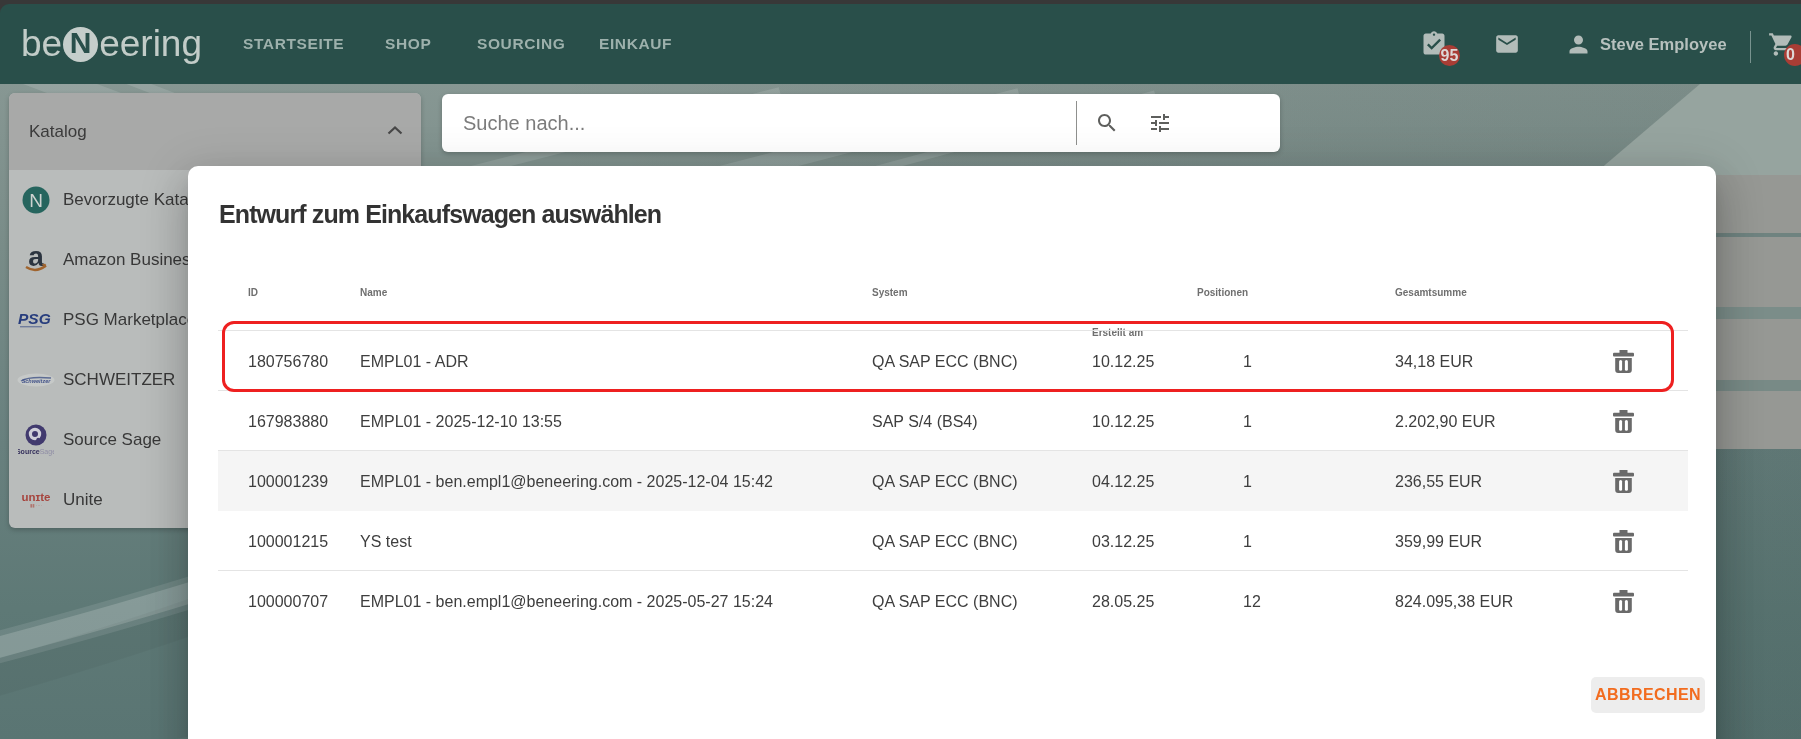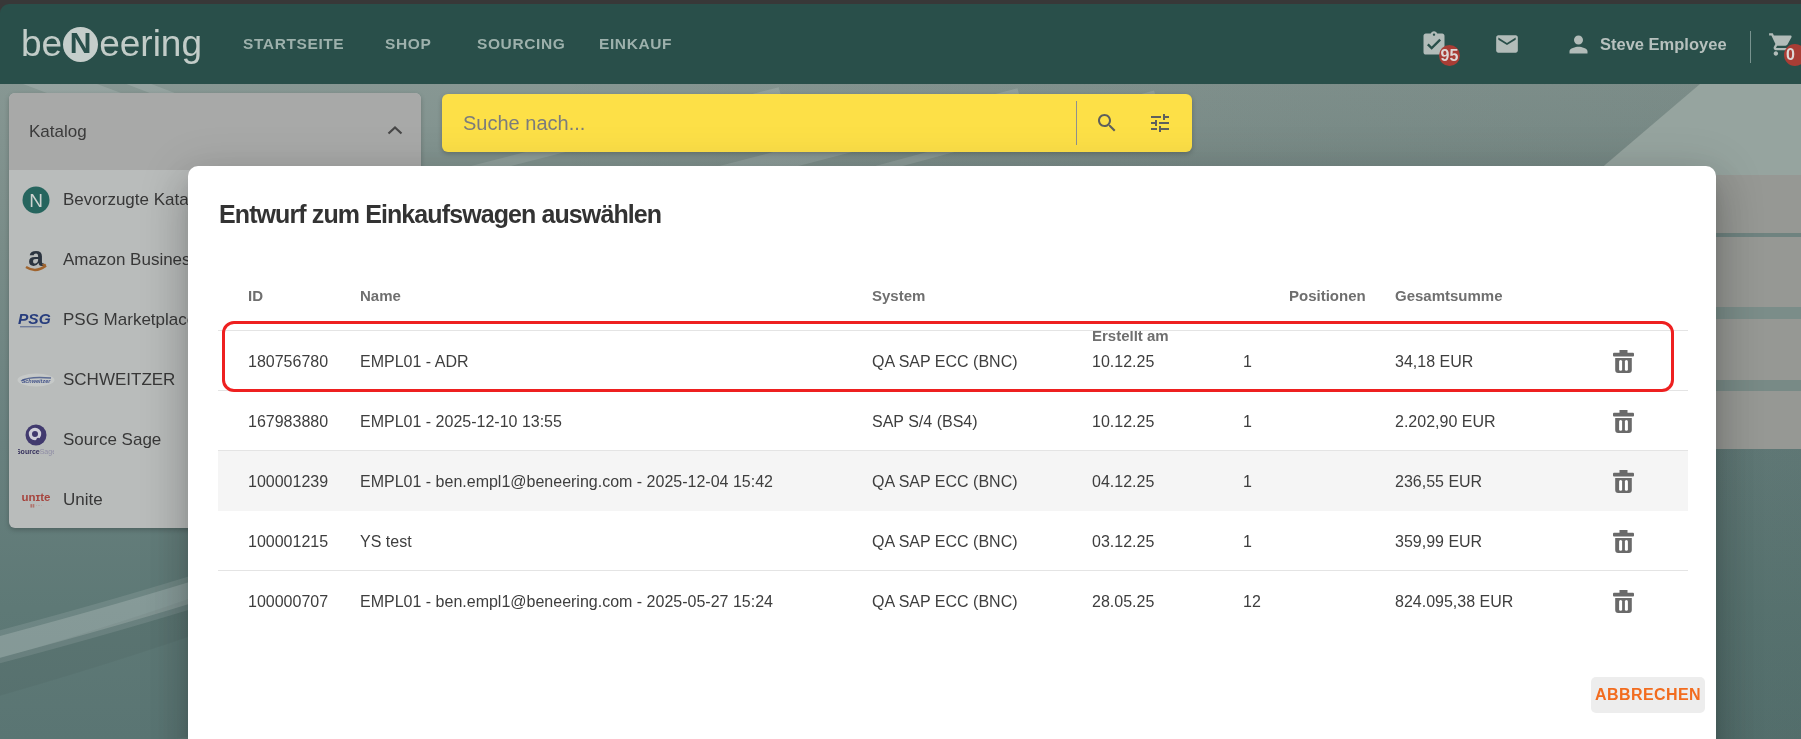--- a/index.html
+++ b/index.html
@@ -30,33 +30,33 @@
   #sidebar .hdr { position:absolute; left:0; top:0; width:100%; height:77px; background:#a8a9a8; }
   #sidebar .hdr .t { position:absolute; left:20px; top:0; height:77px; display:flex; align-items:center;
     font-size:17px; color:#3b3b3b; }
   .sitem { position:absolute; left:0; width:100%; height:60px; }
   .sitem .lbl { position:absolute; left:54px; top:0; height:60px; display:flex; align-items:center;
     font-size:17px; color:#383838; white-space:nowrap; }
   .sitem .ico { position:absolute; left:5px; top:0; width:44px; height:60px;
     display:flex; align-items:center; justify-content:center; }
 
   
-  #search { position:absolute; left:442px; top:94px; width:750px; height:58px;
-    border-radius:6px; background:#fde047; box-shadow:0 2px 5px rgba(0,0,0,0.22); }
+  #search { position:absolute; left:442px; top:94px; width:838px; height:58px;
+    border-radius:6px; background:#ffffff; box-shadow:0 2px 5px rgba(0,0,0,0.22); }
   #search .ph { position:absolute; left:21px; top:0; height:58px; display:flex; align-items:center;
     font-size:20px; color:#7c7c7c; }
   #search .div { position:absolute; left:634px; top:7px; width:1px; height:44px; background:#8f908e; }
 
   
   #modal { position:absolute; left:188px; top:166px; width:1528px; height:696px;
     background:#fff; border-radius:10px;
     box-shadow:0 11px 15px -7px rgba(0,0,0,.2), 0 24px 38px 3px rgba(0,0,0,.14), 0 9px 46px 8px rgba(0,0,0,.12); }
   #modal h1 { position:absolute; left:31px; top:34px; font-size:25px; font-weight:bold;
     color:#333333; letter-spacing:-0.9px; }
-  .th { position:absolute; font-size:15px; font-weight:bold; color:#6f6f6f; }
+  .th { position:absolute; font-size:10px; font-weight:bold; color:#6f6f6f; }
   .td { position:absolute; font-size:16px; color:#3e3e3e; white-space:nowrap; }
   .hline { position:absolute; left:30px; width:1470px; height:1px; background:#e4e4e4; }
   #redbox { position:absolute; left:34px; top:155px; width:1452px; height:71px;
     border:3.5px solid #ee2020; border-radius:12px; }
   #btn { position:absolute; left:1403px; top:511px; width:114px; height:36px;
     background:#ededed; border-radius:5px; display:flex; align-items:center; justify-content:center;
     color:#f26c1f; font-size:16px; font-weight:bold; letter-spacing:0.4px; }
   .trash { position:absolute; left:1425px; width:21px; height:23px; }
   .nico { position:absolute; top:0; height:80px; display:flex; align-items:center; }
   .badge { position:absolute; background:#a93d35; border-radius:50%; color:#ddd8d6;
@@ -229,21 +229,21 @@
       </svg>
   </div>
 
   <div id="modal">
     <h1>Entwurf zum Einkaufswagen auswählen</h1>
 
     <span class="th" style="left:60px; top:121px;">ID</span>
     <span class="th" style="left:172px; top:121px;">Name</span>
     <span class="th" style="left:684px; top:121px;">System</span>
     <span class="th" style="left:904px; top:121px;margin-top:40px;">Erstellt am</span>
-    <span class="th" style="left:1101px; top:121px;text-align:center;">Positionen</span>
+    <span class="th" style="left:1009px; top:121px;text-align:center;">Positionen</span>
     <span class="th" style="left:1207px; top:121px;">Gesamtsumme</span>
 
     <div class="hline" style="top:164px;"></div>
     <div class="hline" style="top:224px;"></div>
     <div class="hline" style="top:284px;"></div>
     <div class="hline" style="top:344px;"></div>
     <div class="hline" style="top:404px;"></div>
 
     <div class="rowbg" style="position:absolute; left:30px; top:284.5px; width:1470px; height:60px; background:#f5f5f5;"></div>
 

